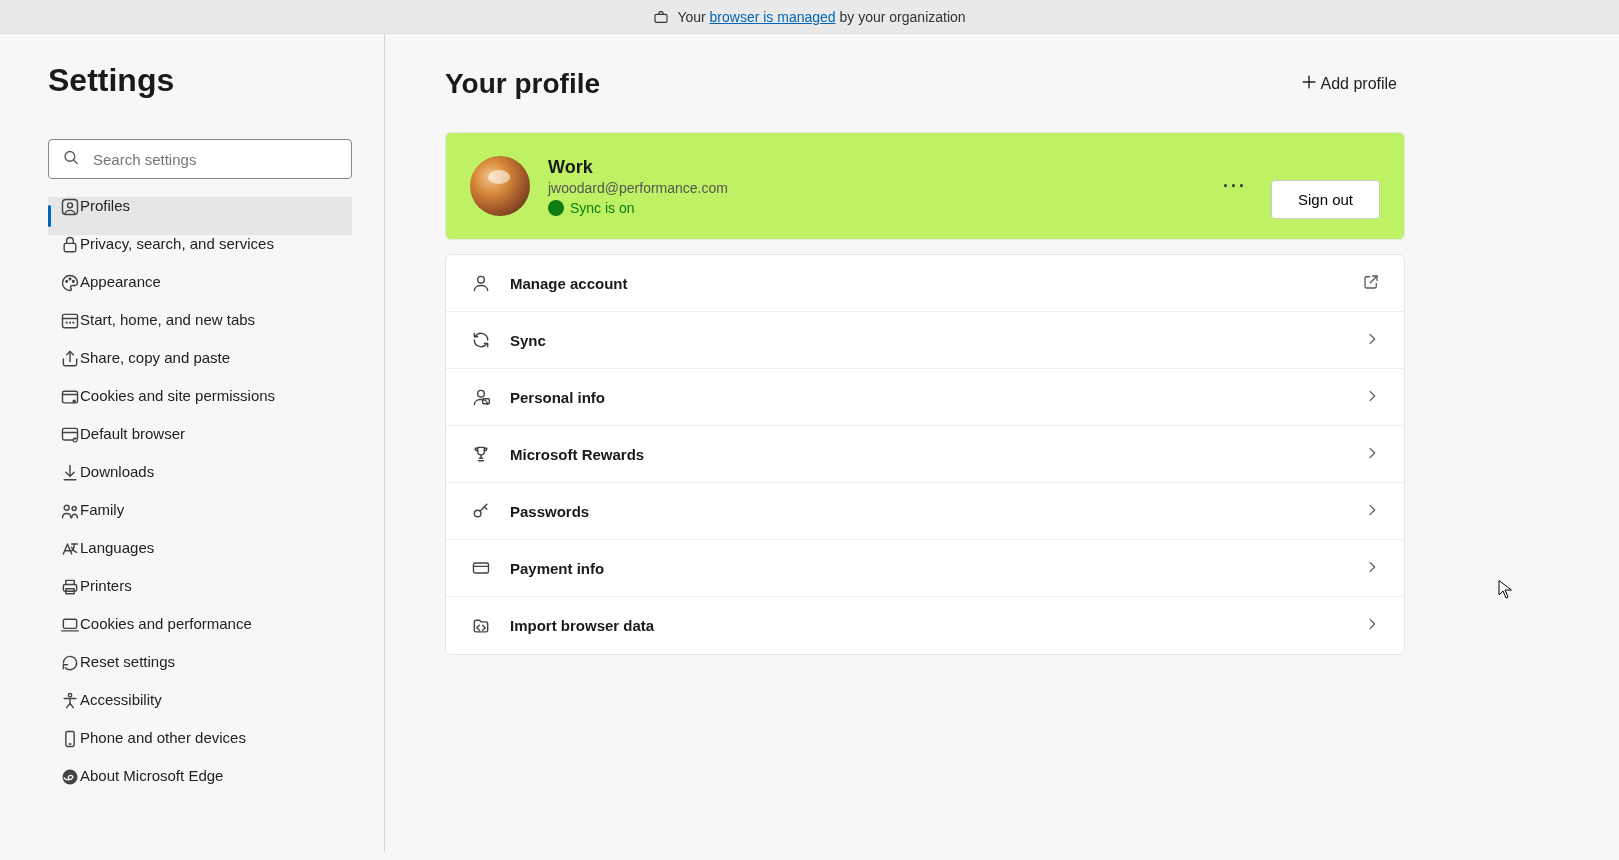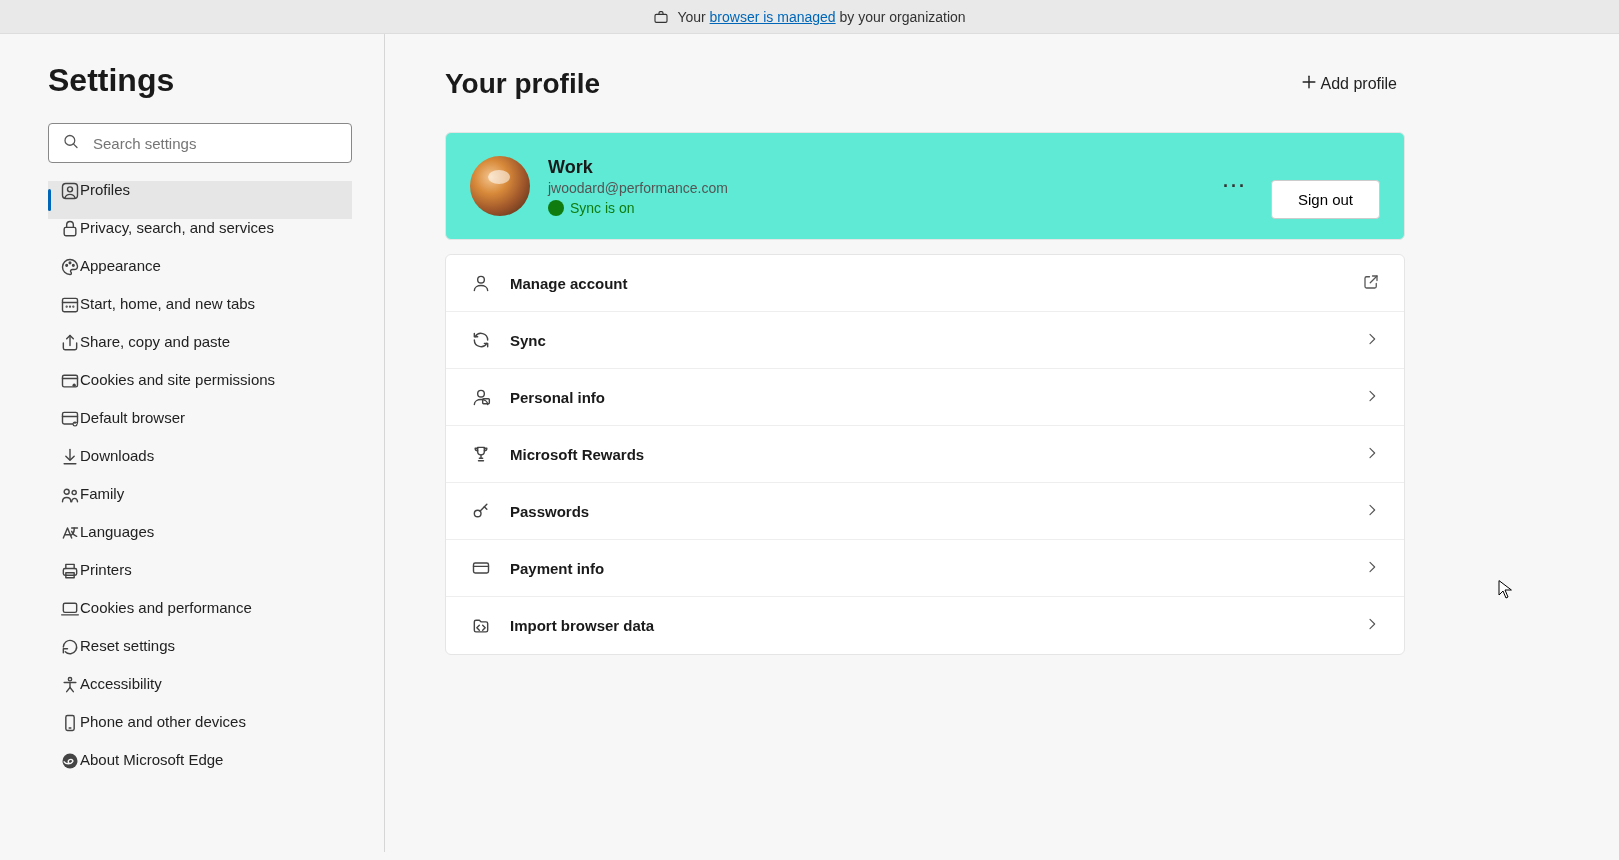--- a/index.html
+++ b/index.html
@@ -5,39 +5,39 @@
     * { margin: 0; padding: 0; box-sizing: border-box; }
     body { font-family: "Segoe UI", -apple-system, sans-serif; background: #f7f7f7; color: #1a1a1a; font-size: 14px; }
     
     .managed-banner { display: flex; align-items: center; justify-content: center; gap: 8px; height: 34px; background: #e9e9e9; border-bottom: 1px solid #ddd; font-size: 14px; color: #333; }
     .managed-banner a { color: #0067b8; text-decoration: underline; }
     .managed-banner .briefcase-icon { width: 16px; height: 16px; }
     
     .layout { display: flex; height: calc(100vh - 42px); }
     
     .sidebar { width: 385px; border-right: 1px solid #d6d6d6; padding: 28px 32px 0 48px; }
-    .sidebar h1 { font-size: 32px; font-weight: 600; margin-bottom: 24px; }
+    .sidebar h1 { font-size: 32px; font-weight: 600; margin-bottom: 40px; }
     
     .search-wrap { position: relative; margin-bottom: 18px; }
     .search-input { width: 100%; height: 40px; padding: 0 12px 0 44px; font-size: 15px; border: 1px solid #888; border-radius: 4px; background: #fff; }
     .search-icon { position: absolute; left: 14px; top: 50%; transform: translateY(-50%); color: #555; }
     
     .nav { list-style: none; }
     .nav-item { display: flex; align-items: flex-start; height: 38px; padding: 0 12px; border-radius: 0; cursor: pointer; font-size: 15px; color: #222; position: relative; margin-bottom: 0px; }
     .nav-item.active { background: #e6e6e6; }
     .nav-item.active::before { content: ""; position: absolute; left: 0; top: 8px; bottom: 8px; width: 3px; background: #0067b8; border-radius: 2px; }
     .nav-item .icon { width: 20px; height: 20px; display: flex; align-items: center; justify-content: center; color: #444; flex-shrink: 0; }
     
     .main { flex: 1; padding: 32px 60px 40px 60px; overflow-y: auto; }
     
     .page-header { display: flex; align-items: center; justify-content: space-between; margin-bottom: 30px; max-width: 960px; }
     .page-title { font-size: 28px; font-weight: 600; }
     .add-profile-btn { display: flex; align-items: center; gap: 2px; font-size: 16px; color: #222; cursor: pointer; padding: 6px 8px; border-radius: 4px; }
     
-    .card { background: #5eead4; border: 1px solid #e5e5e5; border-radius: 6px; margin-bottom: 14px; max-width: 960px; }
+    .card { background: #bef264; border: 1px solid #e5e5e5; border-radius: 6px; margin-bottom: 14px; max-width: 960px; }
     
     .profile-row { display: flex; align-items: center; padding: 20px 24px; gap: 18px; }
     .avatar { width: 60px; height: 60px; border-radius: 50%; background: radial-gradient(circle at 35% 35%, #f4c690 0%, #d88a3a 30%, #a0572a 60%, #402517 100%); position: relative; overflow: hidden; flex-shrink: 0; }
     .avatar::after { content:""; position:absolute; left: 18px; top:14px; width: 22px; height: 14px; border-radius: 50%; background: rgba(255,255,255,0.55);}
     .profile-info { flex: 1; }
     .profile-name { font-size: 18px; font-weight: 600; }
     .profile-email { font-size: 14px; color: #555; margin-top: 2px; }
     .sync-status { display: flex; align-items: center; gap: 6px; color: #107c10; font-size: 14px; margin-top: 4px; }
     .sync-check { width: 16px; height: 16px; background: #107c10; border-radius: 50%; display: flex; align-items: center; justify-content: center; }
     .profile-actions { display: flex; align-items: center; gap: 18px; }

